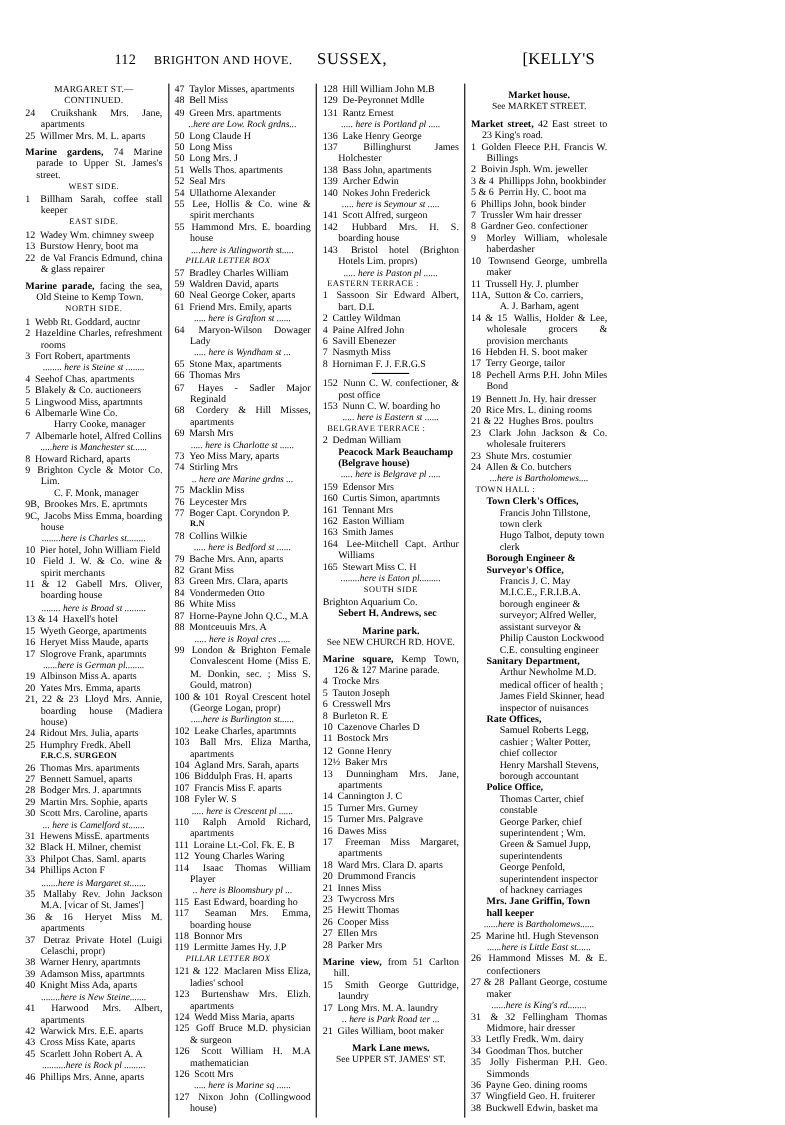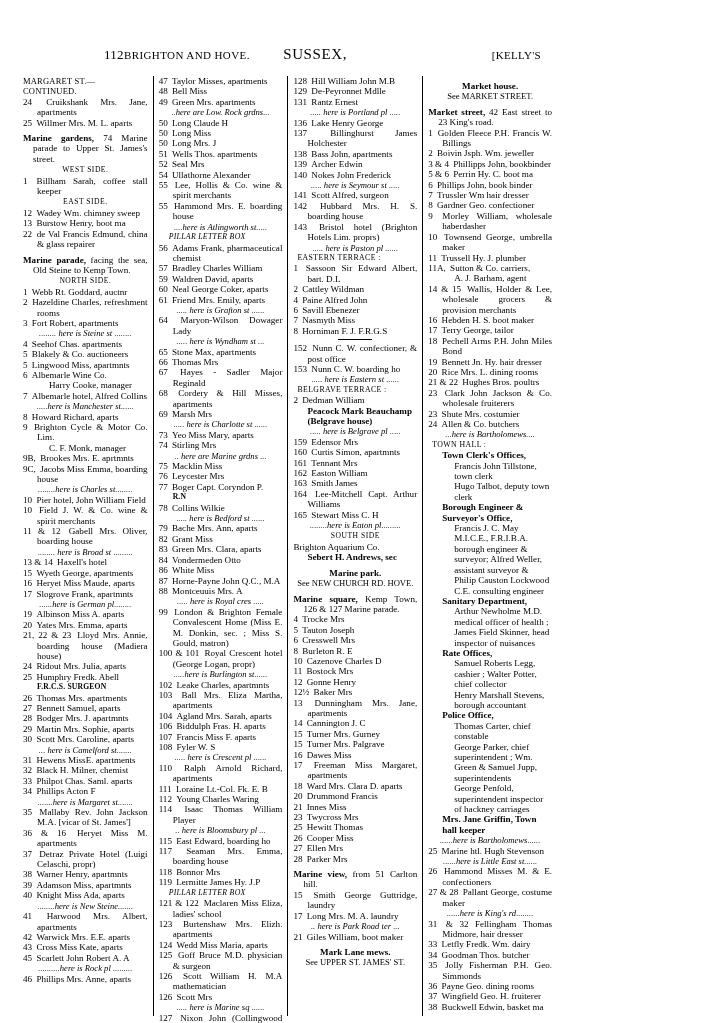--- a/index.html
+++ b/index.html
@@ -34,30 +34,31 @@
   .runhead .folio {
     font-size: 13px;
     margin-left: 86px;
     letter-spacing: .3px;
   }
   .runhead .place {
     font-size: 11px;
     font-variant: small-caps;
     text-transform: uppercase;
     letter-spacing: .4px;
+    margin-left: 16px;
   }
   .runhead .county {
     font-size: 15px;
     letter-spacing: .6px;
     margin-left: auto;
     margin-right: auto;
     padding-right: 78px;
   }
   .runhead .pub {
-    font-size: 11px;
+    font-size: 15px;
     font-variant: small-caps;
     text-transform: uppercase;
     letter-spacing: .3px;
     margin-left: auto;
     padding-right: 16px;
   }
 
   
   .cols {
     display: flex;
@@ -104,20 +105,21 @@
   .street.center {
     text-align: center;
     text-align-last: center;
     text-indent: 0;
     padding-left: 0;
   }
   .contd {
     font-variant: small-caps;
     text-transform: uppercase;
     letter-spacing: .2px;
+    text-align: center;
     font-size: 8.5px;
   }
   .side {
     text-align: center;
     font-variant: small-caps;
     text-transform: uppercase;
     font-size: 7.6px;
     letter-spacing: .5px;
     margin: 1px 0 0 0;
   }
@@ -251,21 +253,20 @@
         <div class="hang"><span class="num">50 </span><span>Long Claude H</span></div>
         <div class="hang"><span class="num">50 </span><span>Long Miss</span></div>
         <div class="hang"><span class="num">50 </span><span>Long Mrs. J</span></div>
         <div class="hang"><span class="num">51 </span><span>Wells Thos. apartments</span></div>
         <div class="hang"><span class="num">52 </span><span>Seal Mrs</span></div>
         <div class="hang"><span class="num">54 </span><span>Ullathorne Alexander</span></div>
         <div class="hang"><span class="num">55 </span><span>Lee, Hollis &amp; Co. wine &amp; spirit merchants</span></div>
         <div class="hang"><span class="num">55 </span><span>Hammond Mrs. E. boarding house</span></div>
         <div class="here">....here is Atlingworth st.....</div>
         <div class="pillar">PILLAR LETTER BOX</div>
-        <div class="hang"><span class="num">56 </span><span>Adams Frank, pharmaceutical chemist</span></div>
         <div class="hang"><span class="num">57 </span><span>Bradley Charles William</span></div>
         <div class="hang"><span class="num">59 </span><span>Waldren David, aparts</span></div>
         <div class="hang"><span class="num">60 </span><span>Neal George Coker, aparts</span></div>
         <div class="hang"><span class="num">61 </span><span>Friend Mrs. Emily, aparts</span></div>
         <div class="here">..... here is Grafton st ......</div>
         <div class="hang"><span class="num">64 </span><span>Maryon-Wilson Dowager Lady</span></div>
         <div class="here">..... here is Wyndham st ... </div>
         <div class="hang"><span class="num">65 </span><span>Stone Max, apartments</span></div>
         <div class="hang"><span class="num">66 </span><span>Thomas Mrs</span></div>
         <div class="hang"><span class="num">67 </span><span>Hayes - Sadler Major Reginald</span></div>

